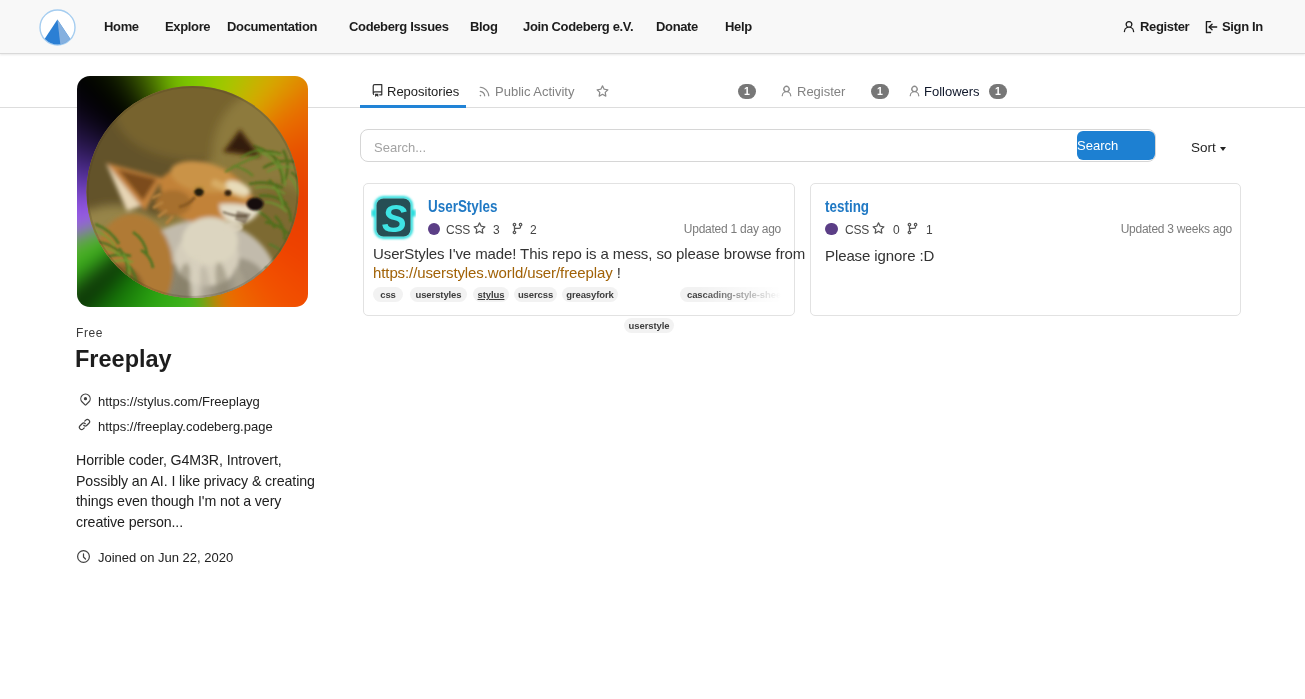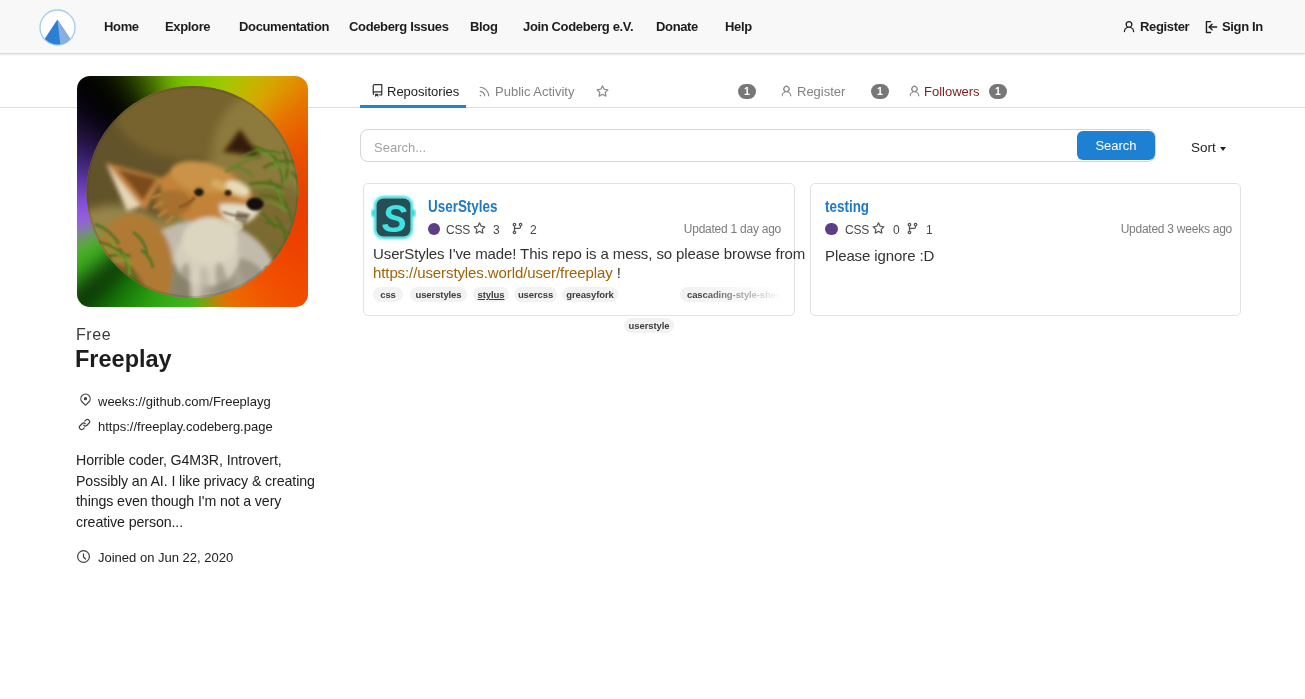--- a/index.html
+++ b/index.html
@@ -11,35 +11,35 @@
   #header { position:absolute; left:0; top:0; width:1305px; height:54px; background:#f8f8f8;
             border-bottom:1px solid #d9d9d9; box-shadow:0 1px 2px rgba(0,0,0,.09); z-index:5; }
   .navitem { position:absolute; top:0; height:57px; line-height:54px; font-size:13px; font-weight:600; color:#1c1c1c; letter-spacing:-.35px; z-index:6; }
   .navico { position:absolute; top:20px; width:14px; height:14px; z-index:6; }
 
   
   #tabline { position:absolute; left:0; top:107px; width:1305px; height:1px; background:#dddddd; z-index:1; }
 
   
   #avatar { position:absolute; left:77px; top:76px; width:231px; height:231px; border-radius:13px; overflow:hidden; z-index:3; }
-  #free     { position:absolute; left:76px; top:326px; font-size:16px; color:#3a3a3a; letter-spacing:.6px; }
+  #free     { position:absolute; left:76px; top:326px; font-size:12px; color:#3a3a3a; letter-spacing:.6px; }
   #freeplay { position:absolute; left:75px; top:346px; font-size:23.5px; font-weight:700; color:#1d1d1d; }
   .lrow { position:absolute; font-size:13px; color:#212121; }
   .licon { position:absolute; width:13px; height:13px; color:#414141; }
   #bio { position:absolute; left:76px; top:450px; width:280px; font-size:14.2px; line-height:20.7px; color:#212121; letter-spacing:-.1px; }
   
   .tabtxt { position:absolute; top:84px; font-size:13px; height:15px; line-height:15px; }
   .tabico { position:absolute; top:85px; width:13px; height:13px; }
   .pill { position:absolute; top:84px; height:15px; width:18px; border-radius:8px; background:#777777; color:#fff; font-size:10.5px; font-weight:700; text-align:center; line-height:15px; }
   #tabunderline { position:absolute; left:360px; top:104.5px; width:106px; height:3.5px; background:#2183d6; z-index:2; }
 
   
   #searchbox { position:absolute; left:360px; top:129px; width:796px; height:33px; border:1px solid #d6d6d6; border-radius:8px; background:#fff; }
   #searchph  { position:absolute; left:374px; top:140px; font-size:13px; color:#a3a3a3; }
-  #searchbtn { position:absolute; left:1077px; top:131px; width:78px; height:29px; border-radius:6px; background:#1d80d2; color:#fff; font-size:13px; text-align:center; line-height:29px; }
+  #searchbtn { position:absolute; left:1077px; top:131px; width:78px; height:29px; border-radius:6px; background:#1d80d2; color:#fff; font-size:13px; line-height:29px; }
   #sort { position:absolute; left:1191px; top:140px; font-size:13.5px; color:#1f1f1f; }
   #sortcaret { position:absolute; left:1219.5px; top:147px; width:0; height:0; border-left:3.6px solid transparent; border-right:3.6px solid transparent; border-top:4.5px solid #222; }
 
   
   .card { position:absolute; top:183px; height:133px; background:#fff; border:1px solid #e2e2e2; border-radius:5px; }
   #card1 { left:363px; width:432px; }
   #card2 { left:810px; width:431px; }
   .rtitle { position:absolute; font-size:16px; font-weight:700; color:#2079c4; transform:scale(.84,1); transform-origin:left center; white-space:nowrap; }
   .meta { position:absolute; top:223px; font-size:12px; letter-spacing:-.15px; color:#454545; z-index:2;}
   .updated { position:absolute; top:221.5px; font-size:12px; letter-spacing:-.25px; color:#7b7b7b; }
@@ -58,21 +58,21 @@
   <clipPath id="logoclip">
       <circle cx="18.5" cy="18.5" r="17"></circle>
     </clipPath>
   <g clip-path="url(#logoclip)">
     <path d="M18.4 10.5 L36 37 L1 37 Z" fill="#2b7fd4"></path>
     <path d="M18.4 10.5 L36 37 L21.5 37 Z" fill="#85b0df"></path>
   </g>
 </svg>
 <div class="navitem" style="left:104px;">Home</div>
 <div class="navitem" style="left:165px;">Explore</div>
-<div class="navitem" style="left:239px;text-align:right;">Documentation</div>
+<div class="navitem" style="left:227px;text-align:right;">Documentation</div>
 <div class="navitem" style="left:349px;">Codeberg Issues</div>
 <div class="navitem" style="left:470px;">Blog</div>
 <div class="navitem" style="left:523px;">Join Codeberg e.V.</div>
 <div class="navitem" style="left:656px;">Donate</div>
 <div class="navitem" style="left:725px;">Help</div>
 <svg class="navico" style="left:1122px;" viewBox="0 0 16 16" fill="#1c1c1c">
     <path d="M10.561 8.073a6.005 6.005 0 0 1 3.432 5.142.75.75 0 1 1-1.498.07 4.5 4.5 0 0 0-8.99 0 .75.75 0 0 1-1.498-.07 6.004 6.004 0 0 1 3.431-5.142 3.999 3.999 0 1 1 5.123 0ZM10.5 5a2.5 2.5 0 1 0-5 0 2.5 2.5 0 0 0 5 0Z"></path>
   </svg>
 <div class="navitem" style="left:1140px;">Register</div>
 <svg class="navico" style="left:1204px;" viewBox="0 0 16 16" fill="none" stroke="#1c1c1c" stroke-width="1.6" stroke-linecap="round" stroke-linejoin="round">
@@ -181,21 +181,21 @@
   </g>
 </svg>
 </div>
 
 <div id="free">Free</div>
 <div id="freeplay">Freeplay</div>
 
 <svg class="licon" style="left:79px; top:393px;" viewBox="0 0 16 16" fill="#414141">
     <path d="m12.596 11.596-3.535 3.536a1.5 1.5 0 0 1-2.122 0l-3.535-3.536a6.5 6.5 0 1 1 9.192-9.193 6.5 6.5 0 0 1 0 9.193Zm-1.06-8.132v-.001a5 5 0 1 0-7.072 7.072L8 14.07l3.536-3.534a5 5 0 0 0 0-7.072ZM8 9a2 2 0 1 1-.001-3.999A2 2 0 0 1 8 9Z"></path>
   </svg>
-<div class="lrow" style="left:98px; top:394px;">weeks://github.com/Freeplayg</div>
+<div class="lrow" style="left:98px; top:394px;">https://stylus.com/Freeplayg</div>
 
 <svg class="licon" style="left:78px; top:418px;" viewBox="0 0 16 16" fill="#414141">
     <path d="m7.775 3.275 1.25-1.25a3.5 3.5 0 1 1 4.95 4.95l-2.5 2.5a3.5 3.5 0 0 1-4.95 0 .751.751 0 0 1 .018-1.042.751.751 0 0 1 1.042-.018 1.998 1.998 0 0 0 2.83 0l2.5-2.5a2.002 2.002 0 0 0-2.83-2.83l-1.25 1.25a.751.751 0 0 1-1.042-.018.751.751 0 0 1-.018-1.042Zm-4.69 9.64a1.998 1.998 0 0 0 2.83 0l1.25-1.25a.751.751 0 0 1 1.042.018.751.751 0 0 1 .018 1.042l-1.25 1.25a3.5 3.5 0 1 1-4.95-4.95l2.5-2.5a3.5 3.5 0 0 1 4.95 0 .751.751 0 0 1-.018 1.042.751.751 0 0 1-1.042.018 1.998 1.998 0 0 0-2.83 0l-2.5 2.5a1.998 1.998 0 0 0 0 2.83Z"></path>
   </svg>
 <div class="lrow" style="left:98px; top:419px;">https://freeplay.codeberg.page</div>
 
 <div id="bio">Horrible coder, G4M3R, Introvert,<br>Possibly an AI. I like privacy &amp; creating<br>things even though I'm not a very<br>creative person...</div>
 
 <svg class="licon" style="left:77px; top:550px;" viewBox="0 0 16 16" fill="#414141">
     <path d="M8 0a8 8 0 1 1 0 16A8 8 0 0 1 8 0ZM1.5 8a6.5 6.5 0 1 0 13 0 6.5 6.5 0 0 0-13 0Zm7.25-3.25v3.56l2.25 2.25a.75.75 0 1 1-1.06 1.06l-2.47-2.47a.75.75 0 0 1-.22-.53v-3.87a.75.75 0 0 1 1.5 0Z"></path>
@@ -221,21 +221,21 @@
 
 <svg class="tabico" style="left:780px; color:#8a8a8a;" viewBox="0 0 16 16" fill="currentColor">
     <path d="M10.561 8.073a6.005 6.005 0 0 1 3.432 5.142.75.75 0 1 1-1.498.07 4.5 4.5 0 0 0-8.99 0 .75.75 0 0 1-1.498-.07 6.004 6.004 0 0 1 3.431-5.142 3.999 3.999 0 1 1 5.123 0ZM10.5 5a2.5 2.5 0 1 0-5 0 2.5 2.5 0 0 0 5 0Z"></path>
   </svg>
 <div class="tabtxt" style="left:797px; color:#828282;">Register</div>
 <div class="pill" style="left:871px;">1</div>
 
 <svg class="tabico" style="left:908px; color:#8a8a8a;" viewBox="0 0 16 16" fill="currentColor">
     <path d="M10.561 8.073a6.005 6.005 0 0 1 3.432 5.142.75.75 0 1 1-1.498.07 4.5 4.5 0 0 0-8.99 0 .75.75 0 0 1-1.498-.07 6.004 6.004 0 0 1 3.431-5.142 3.999 3.999 0 1 1 5.123 0ZM10.5 5a2.5 2.5 0 1 0-5 0 2.5 2.5 0 0 0 5 0Z"></path>
   </svg>
-<div class="tabtxt" style="left:924px; color:#7f1d1d;">Followers</div>
+<div class="tabtxt" style="left:924px; color:#0f172a;">Followers</div>
 <div class="pill" style="left:989px;">1</div>
 
 <div id="searchbox"></div>
 <div id="searchph">Search...</div>
 <div id="searchbtn">Search</div>
 <div id="sort">Sort</div>
 <div id="sortcaret"></div>
 
 <div class="card" id="card1"></div>
 <div class="card" id="card2"></div>

